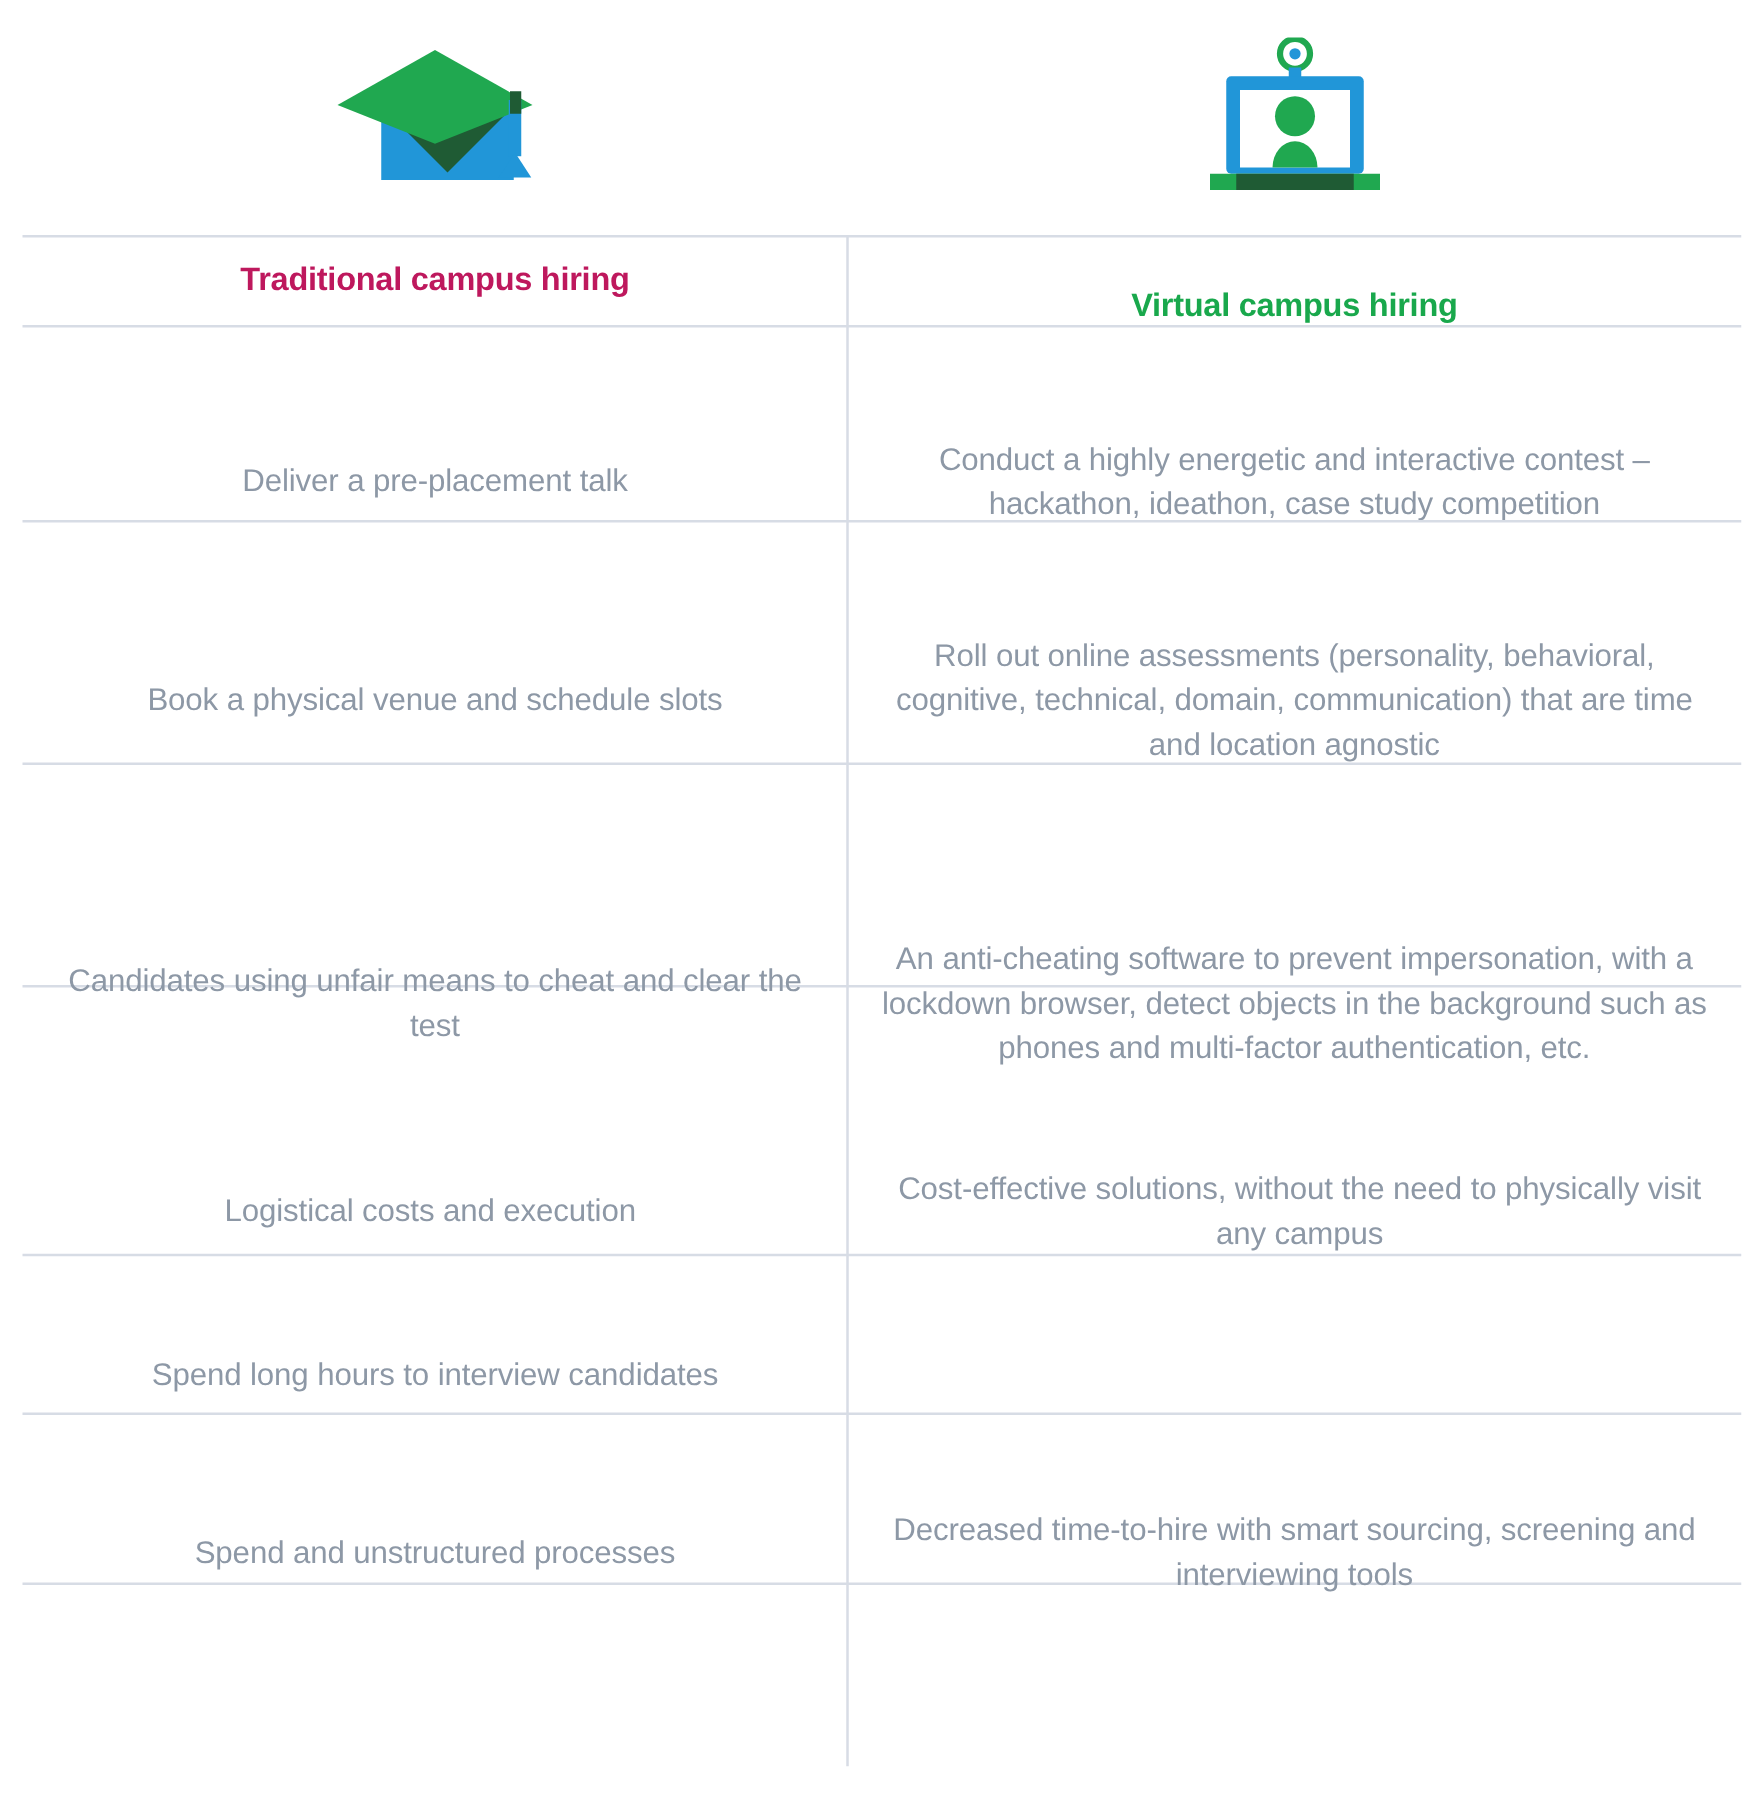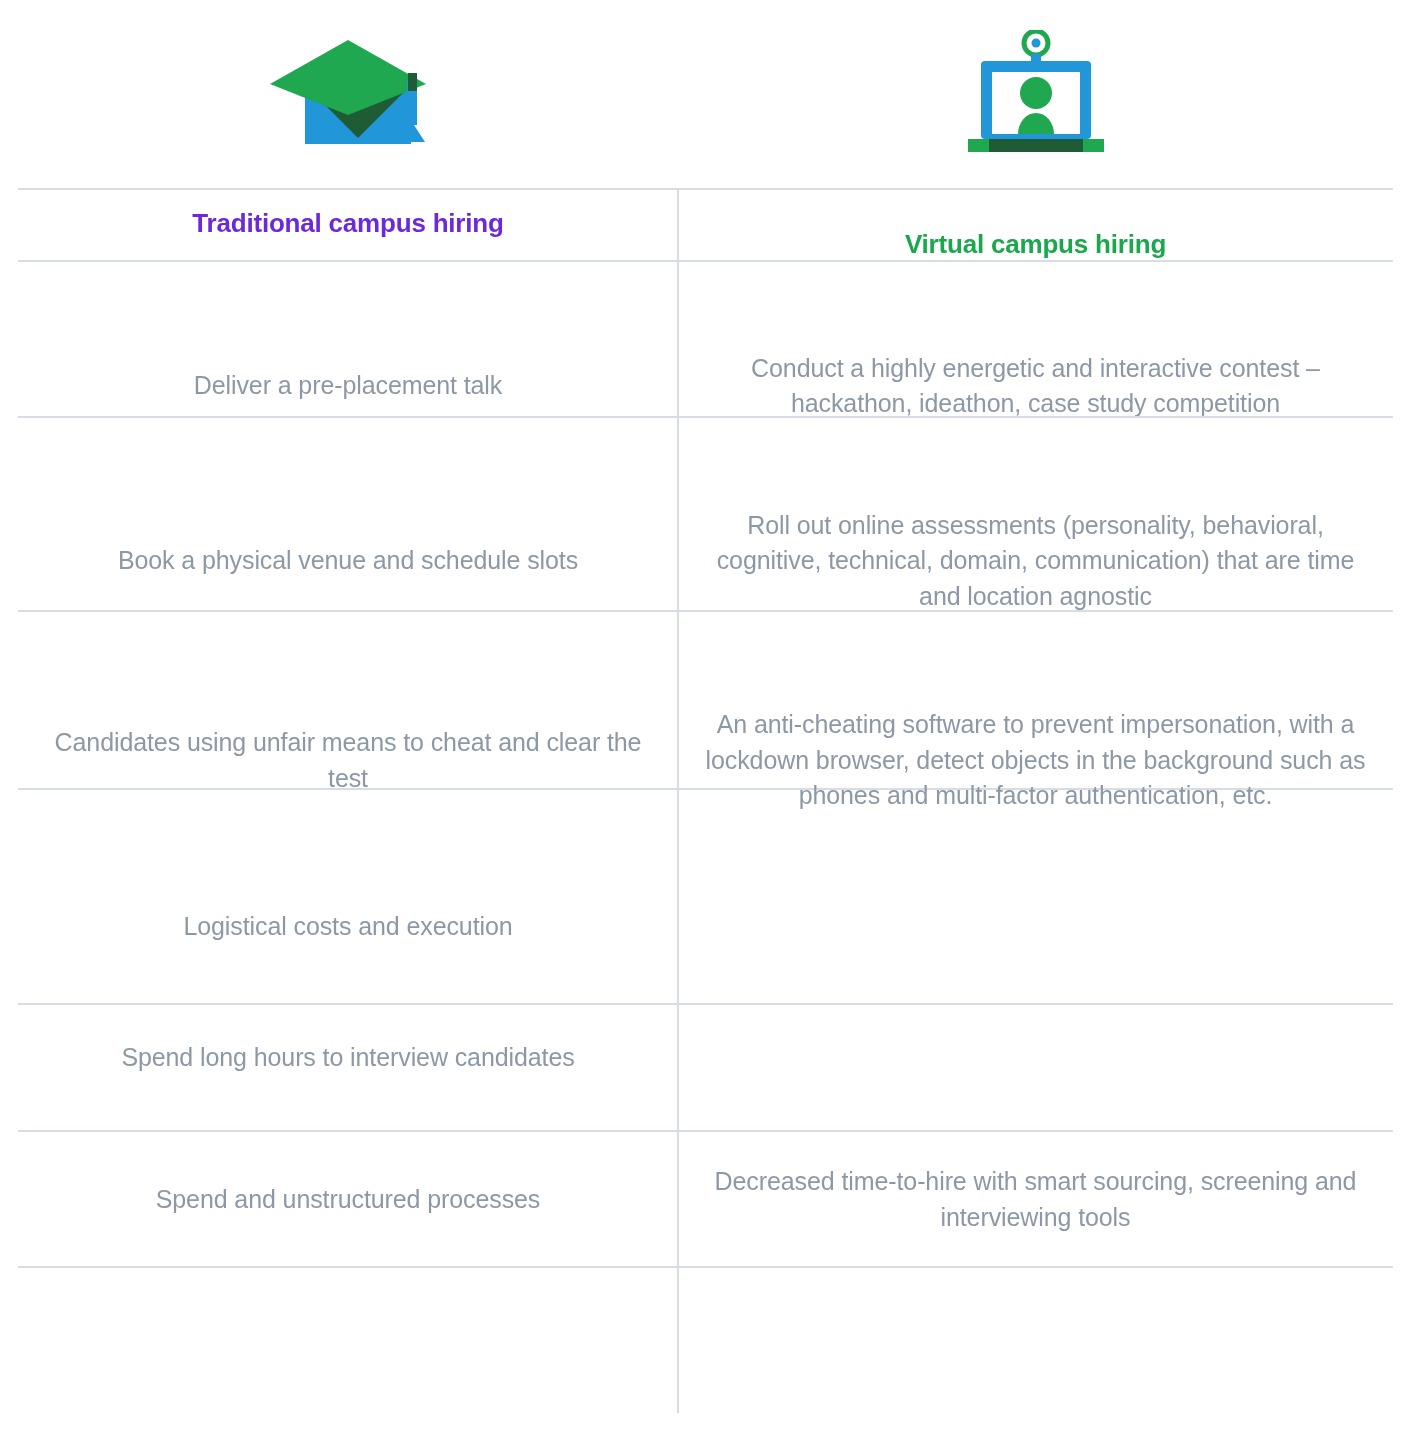--- a/index.html
+++ b/index.html
@@ -89,21 +89,21 @@
     padding-top: 4px;
     padding-bottom: 4px;
   }
 
   .head-text {
     font-size: 26px;
     font-weight: bold;
     letter-spacing: -0.2px;
     line-height: 1.2;
   }
-  .head-text.blue  { color: #6d28d9; }
+  .head-text.blue  { color: #be185d; }
   .head-text.green { color: #19a84c; margin-top: 42px; }
 
   .body-text {
     font-size: 25px;
     font-weight: 400;
     color: #8d98a6;
     line-height: 1.42;
     letter-spacing: -0.1px;
   }
 </style>
@@ -188,33 +188,36 @@
         <span class="body-text">Book a physical venue and schedule slots</span>
       </div>
       <div class="cell right">
         <span class="body-text">Roll out online assessments (personality, behavioral, cognitive, technical, domain, communication) that are time and location agnostic</span>
       </div>
     </div>
     <div class="rule" style="top:422px;"></div>
 
     <div class="rule" style="top:600px;"></div>
 
-    <div class="row" style="height:205px;">
+    <div class="row" style="height:205px;margin-top:43px;">
       <div class="cell left">
         <span class="body-text">Candidates using unfair means to cheat and clear the test</span>
       </div>
       <div class="cell right">
         <span class="body-text">An anti-cheating software to prevent impersonation, with a lockdown browser, detect objects in the background such as phones and multi-factor authentication, etc.</span>
       </div>
     </div>
     <div class="rule" style="top:815px;"></div>
 
     <div class="row" style="height:127px;gap:16px;">
       <div class="cell left">
         <span class="body-text">Logistical costs and execution</span>
+      </div>
+      <div class="cell right">
+        <span class="body-text">Cost-effective solutions, without the need to physically visit any campus</span>
       </div>
     </div>
     <div class="rule" style="top:942px;"></div>
 
     <div class="row" style="height:136px;">
       <div class="cell left">
         <span class="body-text">Spend long hours to interview candidates</span>
       </div>
     </div>
     <div class="rule" style="top:1078px;"></div>

